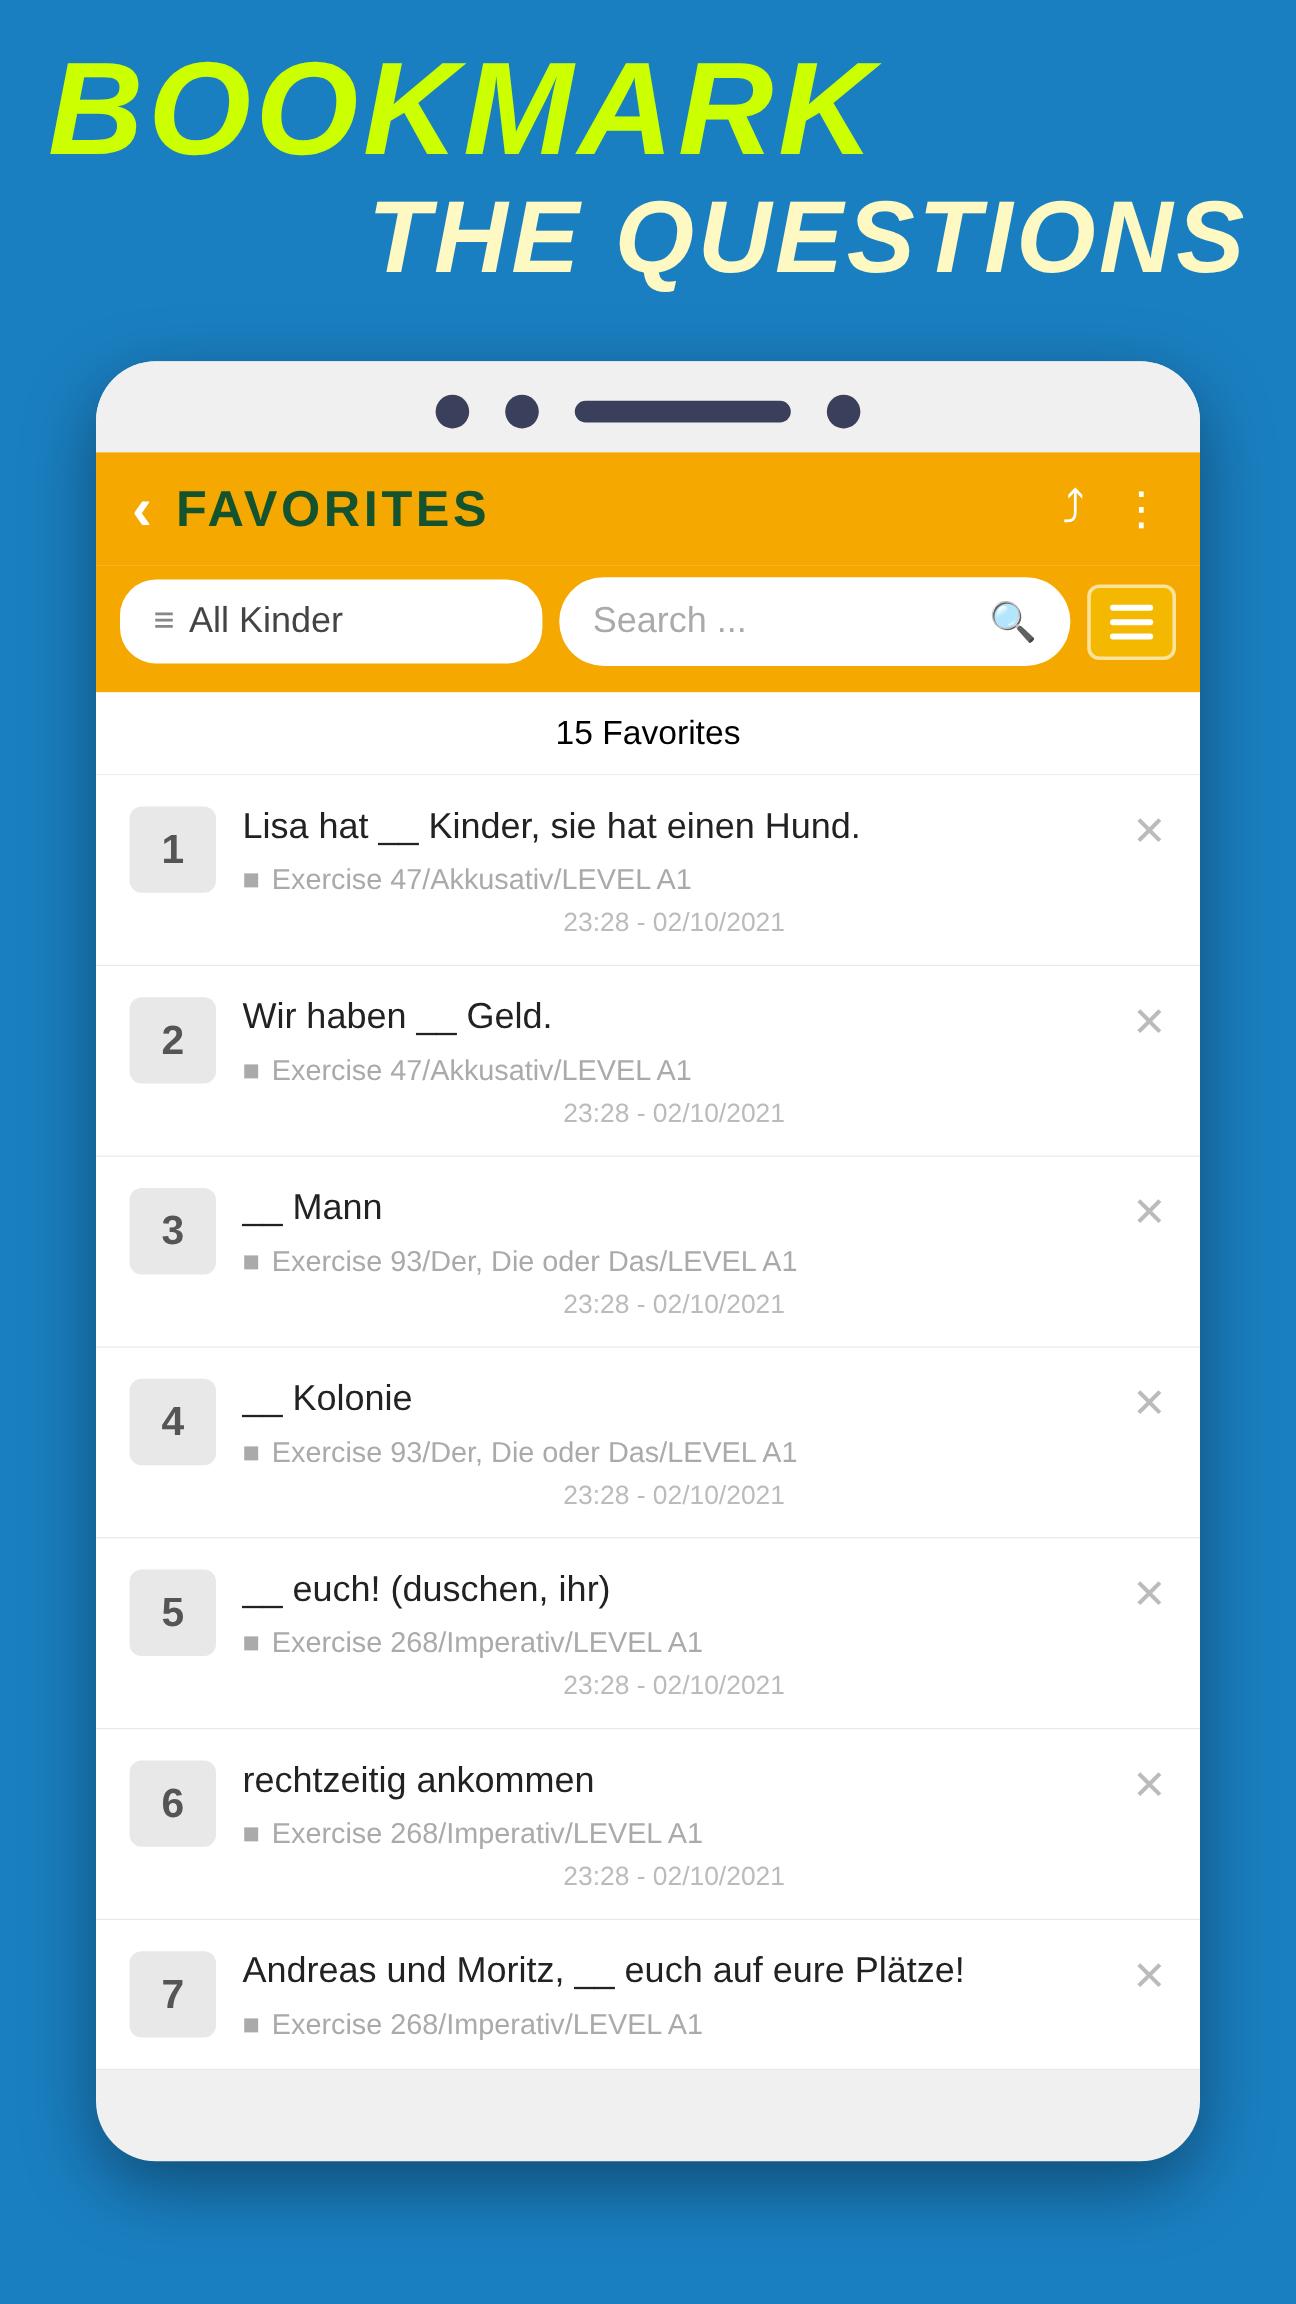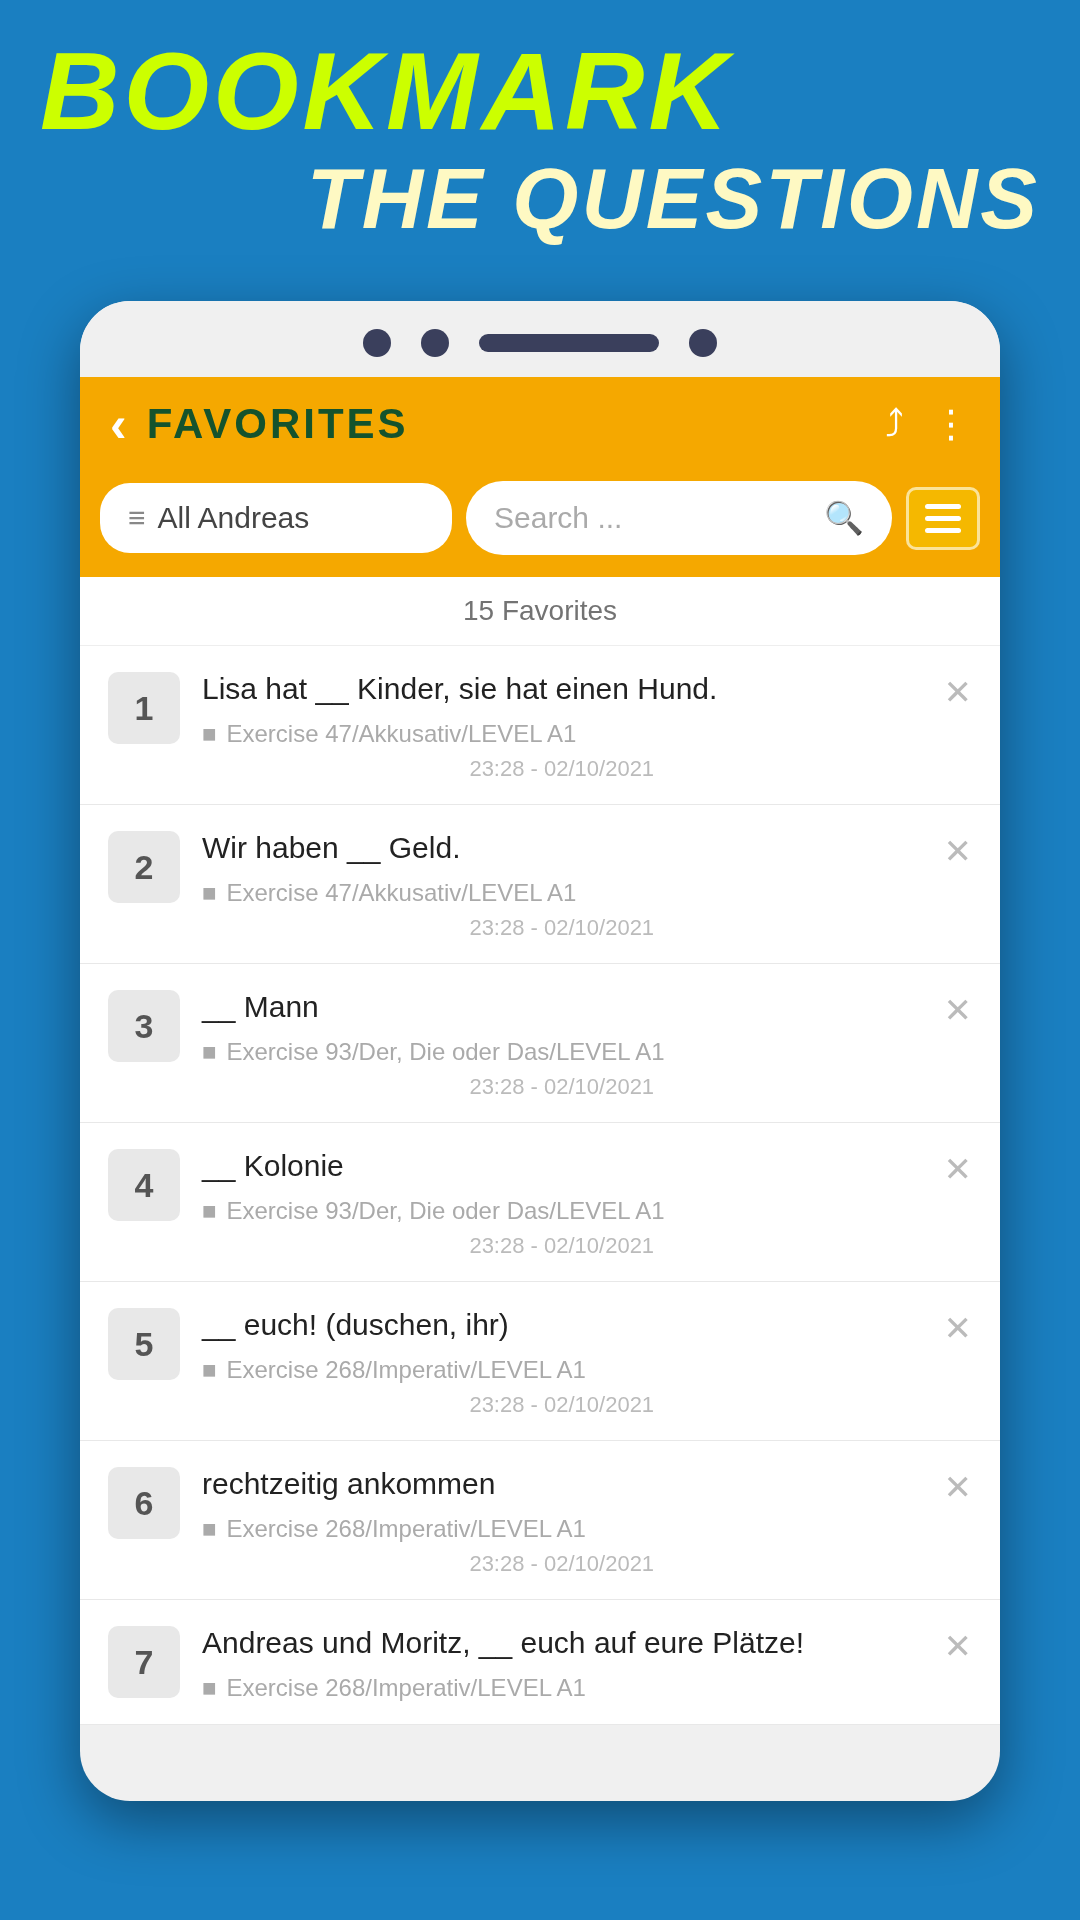--- a/index.html
+++ b/index.html
@@ -181,21 +181,21 @@
       width: 36px;
       height: 5px;
       background: white;
       border-radius: 3px;
     }
 
     .list-header {
       background: white;
       text-align: center;
       padding: 18px;
-      color: #737373;
+      color: #000000;
       font-size: 28px;
       border-bottom: 1px solid #eee;
     }
 
     .list-content {
       background: white;
     }
 
     .list-item {
       border-bottom: 1px solid #e8e8e8;
@@ -287,21 +287,21 @@
       </div>
       <div class="header-right">
         <div class="icon-btn">⤴</div>
         <div class="icon-btn">⋮</div>
       </div>
     </div>
 
     <div class="search-bar-row">
       <div class="filter-btn">
         <span class="filter-icon">≡</span>
-        <span class="filter-text">All Andreas</span>
+        <span class="filter-text">All Kinder</span>
       </div>
       <div class="search-btn">
         <span class="search-placeholder">Search ...</span>
         <span class="search-icon-circle">🔍</span>
       </div>
       <div class="menu-btn">
         <div class="menu-line"></div>
         <div class="menu-line"></div>
         <div class="menu-line"></div>
       </div>

